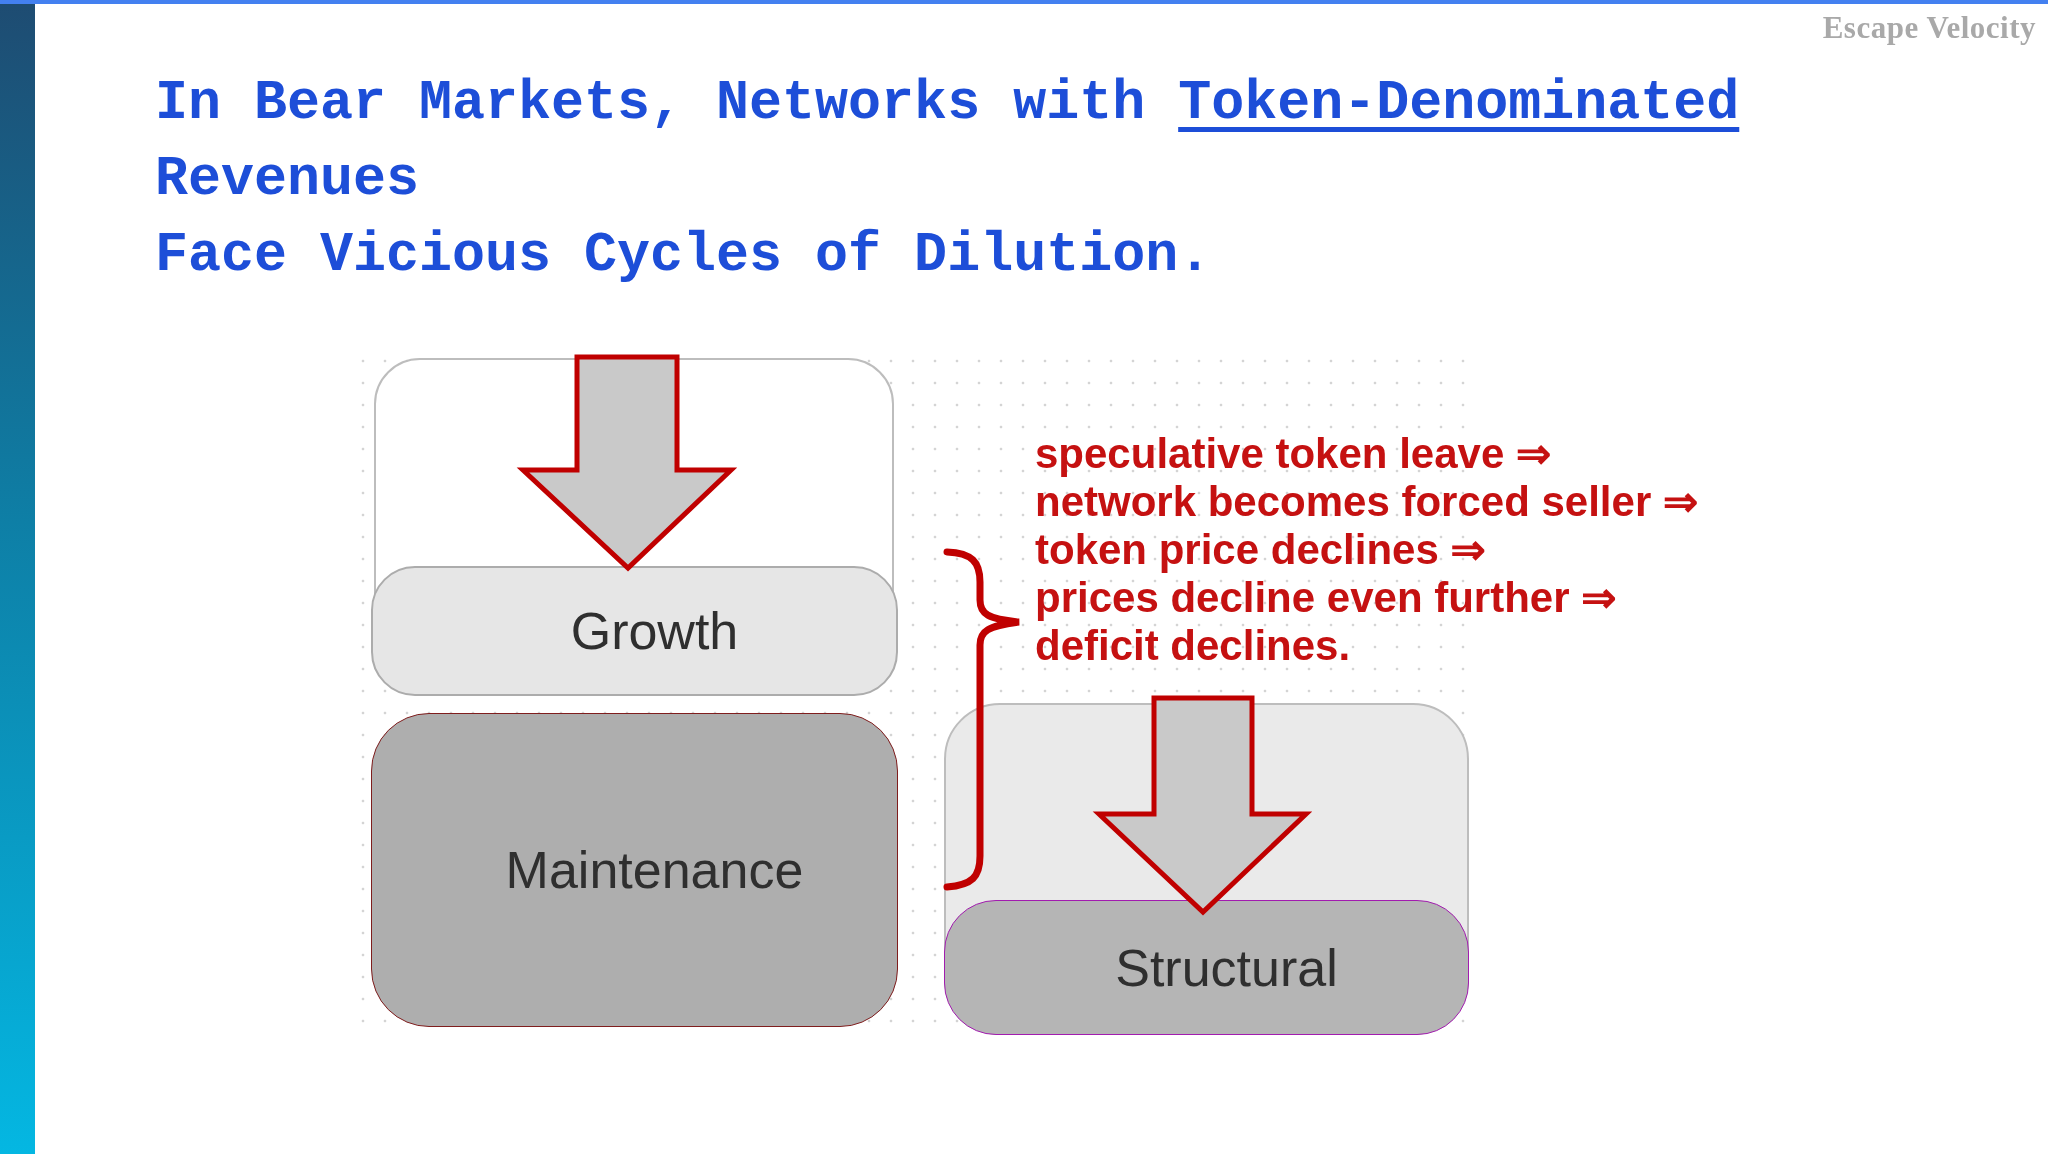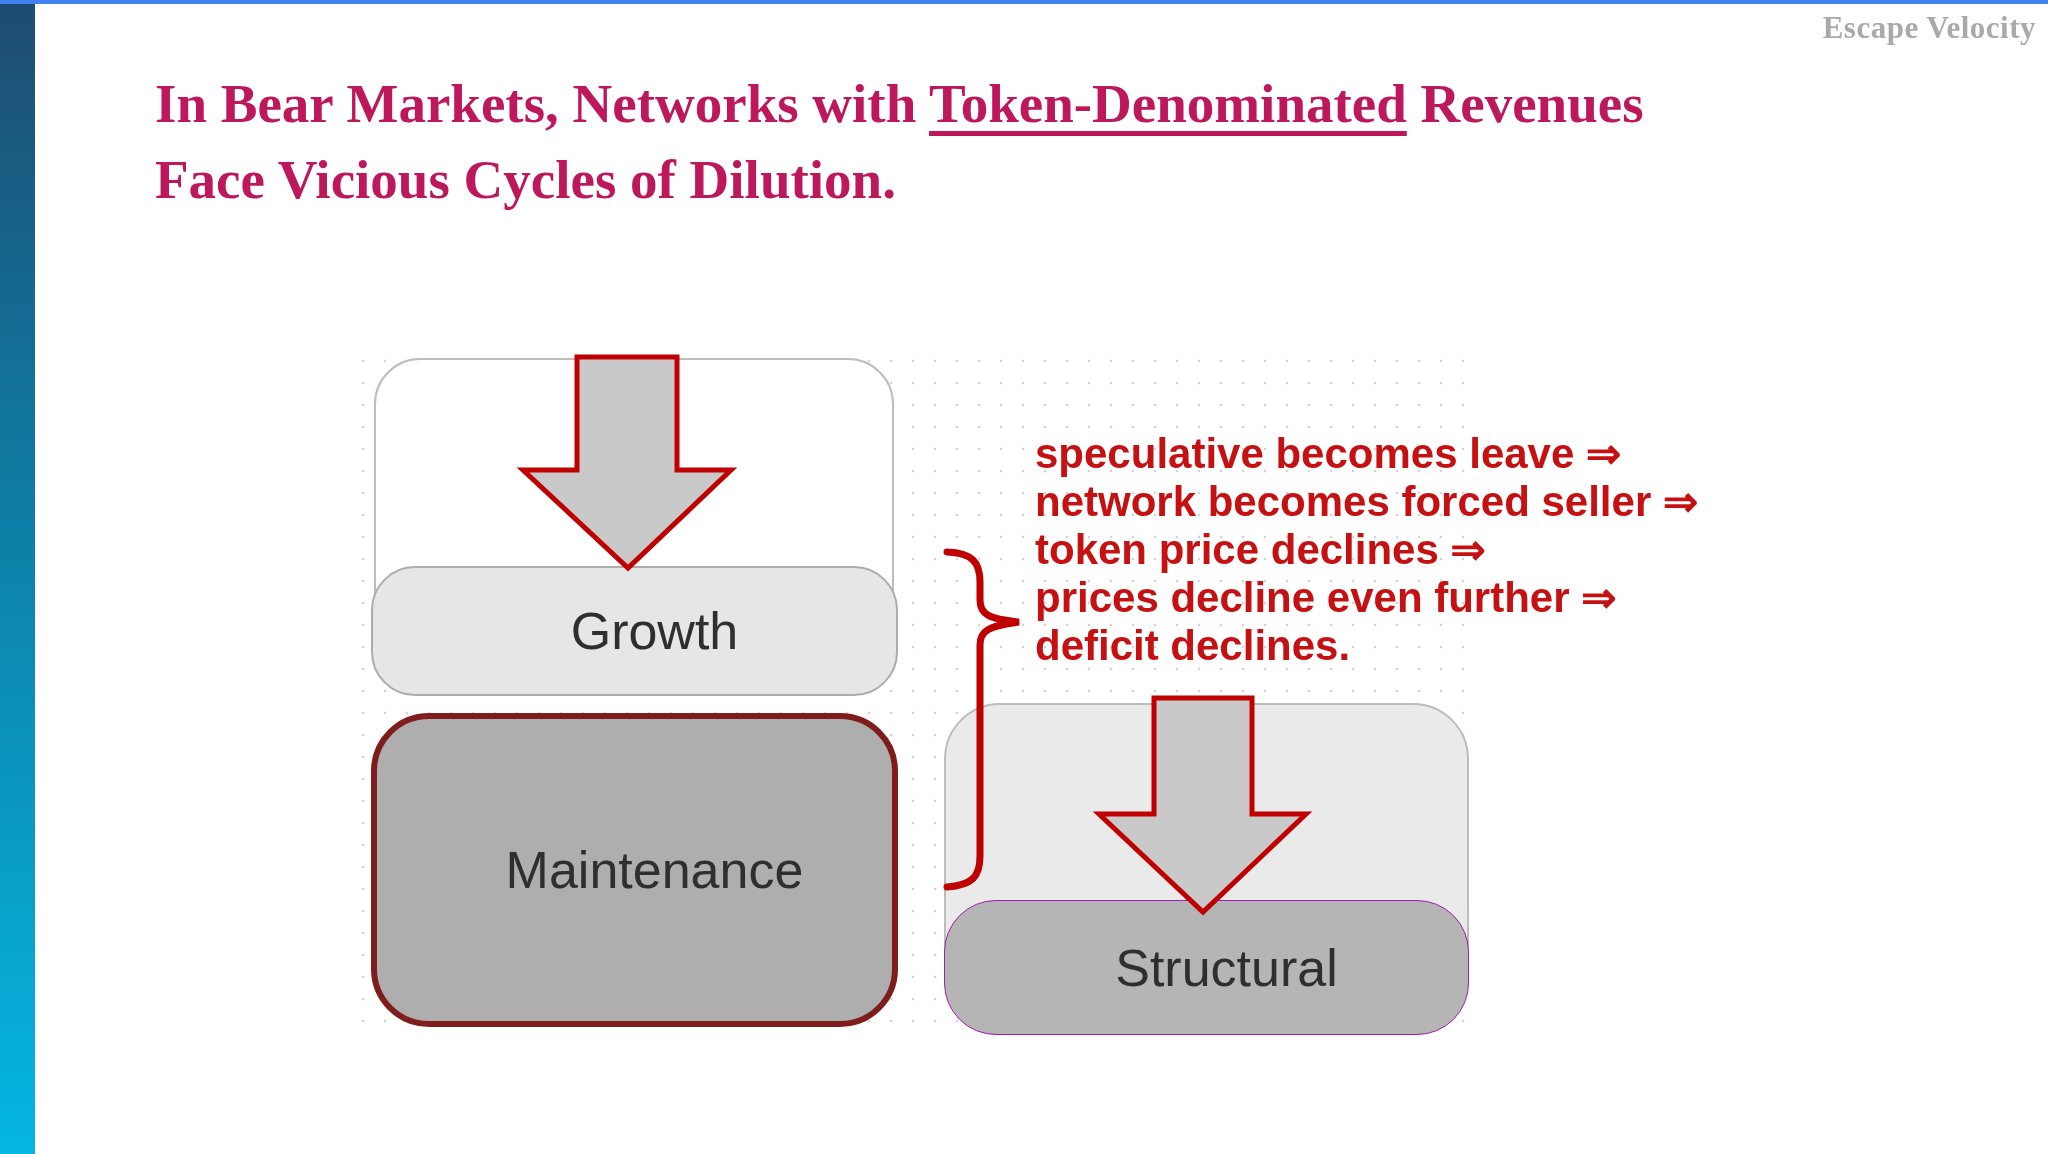--- a/index.html
+++ b/index.html
@@ -59,21 +59,21 @@
     left: 374px; top: 358px; width: 520px; height: 314px;
     background: #ffffff; border: 2px solid #bdbdbd; border-radius: 46px;
   }
   .growth-bar {
     left: 371px; top: 566px; width: 527px; height: 130px;
     background: #e6e6e6; border: 2px solid #acacac; border-radius: 44px;
     display: flex; align-items: center; justify-content: center;
   }
   .maintenance-box {
     left: 371px; top: 713px; width: 527px; height: 314px;
-    background: #aeaeae; border: 6px solid #7f1d1d; border-radius: 58px;
+    background: #aeaeae; border: 1px solid #7f1d1d; border-radius: 58px;
     display: flex; flex-direction: column; align-items: center; justify-content: center;
     row-gap: 32px;
   }
   .right-outer-box {
     left: 944px; top: 703px; width: 525px; height: 332px;
     background: #eaeaea; border: 2px solid #bdbdbd; border-radius: 56px;
   }
   .structural-bar {
     left: 944px; top: 900px; width: 525px; height: 135px;
     background: #b5b5b5; border: 1px solid #a21caf; border-radius: 52px;
@@ -103,21 +103,21 @@
 <body>
 
 <div id="slide">
 
   <div class="top-line" style="background: rgb(67, 128, 240);"></div>
 
   <div class="side-bar"></div>
 
   <div class="brand" style="color: rgb(169, 169, 169);">Escape Velocity</div>
 
-  <div class="title" style="color: #be185d;">
+  <div class="title" style="color: #1d4ed8; font-family: Liberation Mono, monospace;">
     <span>In Bear Markets, Networks with </span><span class="underl">Token-Denominated</span><span> Revenues</span><br>
     <span>Face Vicious Cycles of Dilution.</span>
   </div>
 
   <div class="dot-canvas"></div>
 
   <div class="box outer-white-box"></div>
 
   <div class="box growth-bar">
     <span class="box-label">Growth</span>
@@ -142,20 +142,20 @@
     <path d="M 947 552
              C 972 553, 980 562, 980 582
              L 980 600
              C 980 614, 988 619, 1019 622
              C 988 626, 980 631, 980 645
              L 980 856
              C 980 877, 972 885, 947 887" fill="none" stroke-width="7" stroke-linecap="round" style="stroke: rgb(192, 0, 0);"></path>
   </svg>
 
   <div class="callout" style="color: rgb(197, 17, 17);">
-    <div>speculative becomes leave ⇒</div>
+    <div>speculative token leave ⇒</div>
     <div>network becomes forced seller ⇒</div>
     <div>token price declines ⇒</div>
     <div>prices decline even further ⇒</div>
     <div>deficit declines.</div>
   </div>
 
 </div>
 
 </body></html>

